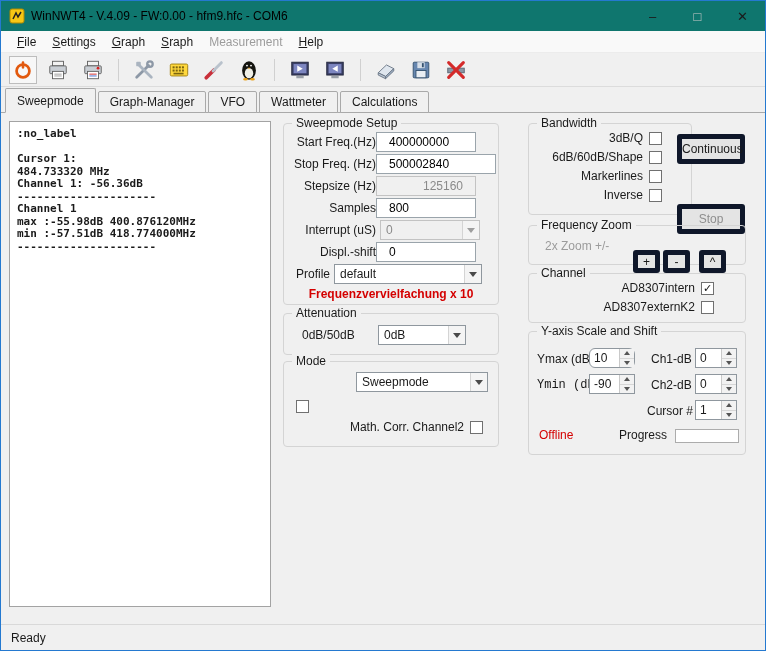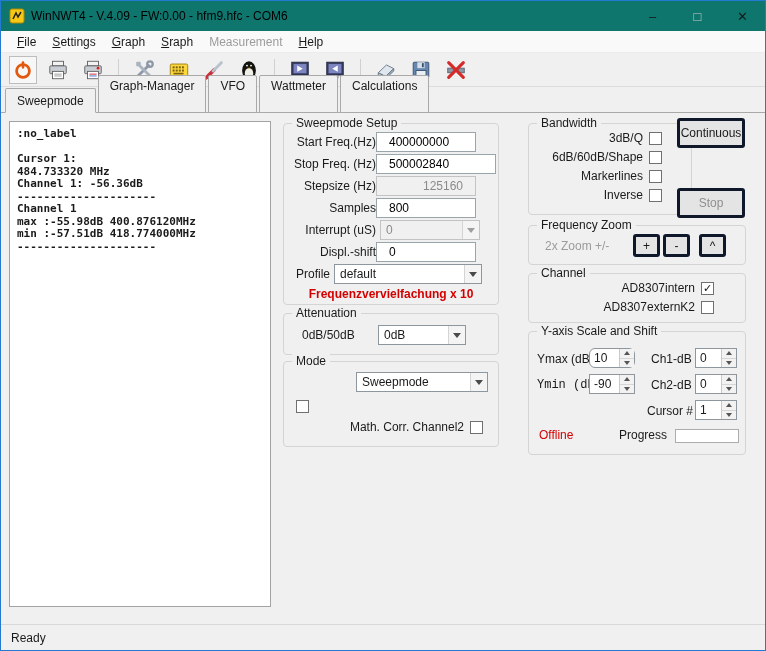--- a/index.html
+++ b/index.html
@@ -22,21 +22,21 @@
   .menu-item.disabled { color:#9c9c9c; }
 
   
   .toolbar { height:34px; background:#f0f0f0; display:flex; align-items:center; padding-left:8px; gap:7px; border-bottom:1px solid #dcdcdc; flex:0 0 auto; }
   .tbtn { width:28px; height:28px; border:1px solid transparent; background:transparent; display:flex; align-items:center; justify-content:center; padding:0; }
   .tbtn.framed { border-color:#bdbdbd; background:#f7f7f7; }
   .tsep { width:1px; height:22px; background:#d0d0d0; margin:0 4px; }
 
   
   .tabstrip { height:26px; background:#f0f0f0; display:flex; align-items:flex-end; padding-left:4px; border-bottom:1px solid #a9a9a9; flex:0 0 auto; }
-  .tab { border:1px solid #a9a9a9; border-radius:2px 2px 0 0; padding:0 11px; height:38px; line-height:20px; margin-right:2px; margin-bottom:-1px; background:#f0f0f0; }
+  .tab { border:1px solid #a9a9a9; border-radius:2px 2px 0 0; padding:0 11px; height:22px; line-height:20px; margin-right:2px; margin-bottom:-1px; background:#f0f0f0; }
   .tab.active { height:25px; line-height:24px; border-bottom-color:#f0f0f0; }
 
   
   .main { flex:1; position:relative; background:#f0f0f0; }
   .readout { position:absolute; left:8px; top:8px; width:262px; height:486px; background:#fff; border:1px solid #a3a3a3;
              margin:0; padding:6px 7px; font-family:"DejaVu Sans Mono", monospace; font-size:11px; line-height:12.5px; white-space:pre; overflow:hidden;font-weight:bold; }
 
   .group { position:absolute; border:1px solid #d4d4d4; border-radius:4px; }
   .gtitle { position:absolute; top:-8px; left:8px; background:#f0f0f0; padding:0 4px; line-height:14px; white-space:nowrap; }
 
@@ -50,21 +50,21 @@
   .combo .cval { overflow:hidden; white-space:nowrap; }
   .arrowbox { position:absolute; right:0; top:0; width:17px; height:18px; border-left:1px solid #d4d4d4; display:flex; align-items:center; justify-content:center; background:#f4f4f4; }
   .arrowbox::after { content:""; border-left:4px solid transparent; border-right:4px solid transparent; border-top:5px solid #4a4a4a; }
   .combo.dis { background:#f0f0f0; color:#8a8a8a; border-color:#c3c3c3; }
   .combo.dis .arrowbox::after { border-top-color:#9e9e9e; }
   .combo.abs { position:absolute; margin-left:0; }
 
   .cb { width:13px; height:13px; border:1px solid #707070; background:#fff; display:inline-flex; align-items:center; justify-content:center;
         font-size:11px; line-height:11px; color:#111; flex:0 0 auto; margin-left:6px; }
 
-  .btn { position:absolute; border:3px solid #0f172a; background:#e4e4e4; font:inherit; border-radius:3px; padding:0; color:#1a1a1a; }
+  .btn { position:absolute; border:5px solid #0f172a; background:#e4e4e4; font:inherit; border-radius:3px; padding:0; color:#1a1a1a;margin-top:16px; }
   .btn.dis { color:#8f8f8f; }
 
   .spin { position:absolute; height:20px; border:1px solid #8f979e; background:#fff; display:flex; }
   .spin .num { flex:1; padding:2px 0 0 4px; overflow:hidden; white-space:nowrap; }
   .spin .arrows { width:15px; border-left:1px solid #c9c9c9; display:flex; flex-direction:column; background:#f2f2f2; }
   .spin .sb { flex:1; display:flex; align-items:center; justify-content:center; }
   .sb.up { border-bottom:1px solid #d6d6d6; }
   .sb.up::after { content:""; border-left:3.5px solid transparent; border-right:3.5px solid transparent; border-bottom:4px solid #555; }
   .sb.down::after { content:""; border-left:3.5px solid transparent; border-right:3.5px solid transparent; border-top:4px solid #555; }
 

